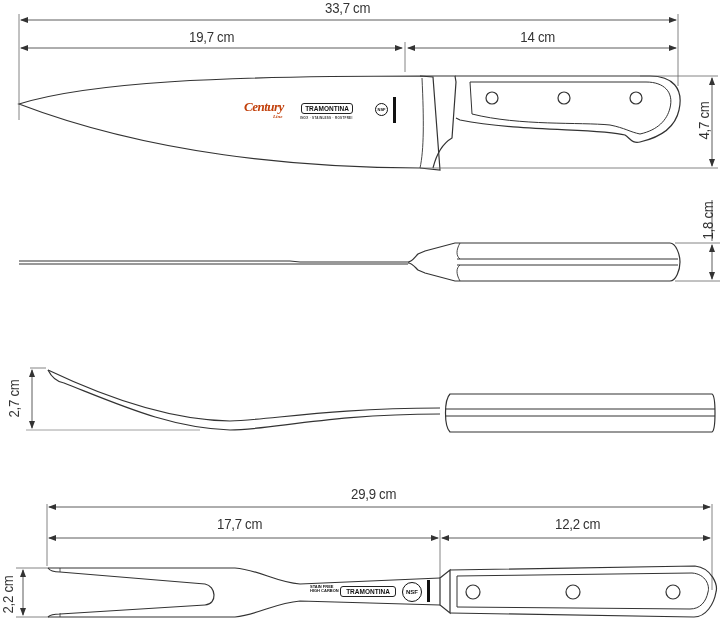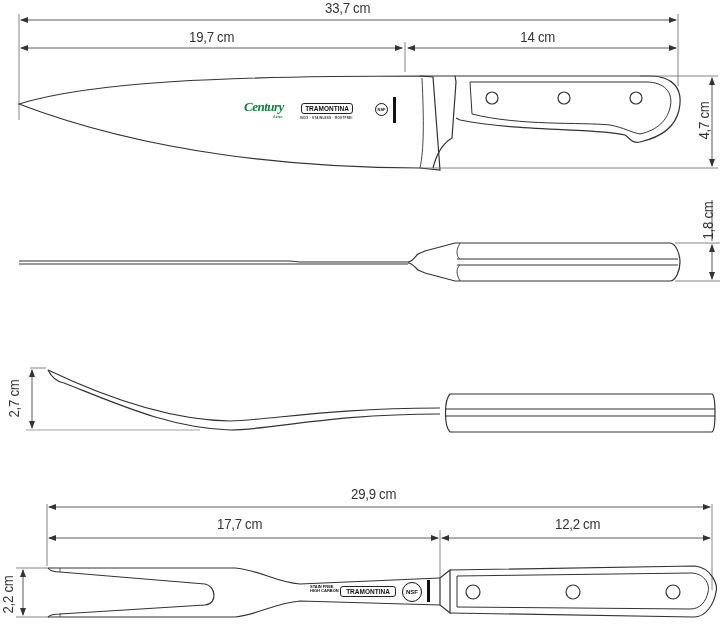--- a/index.html
+++ b/index.html
@@ -3,21 +3,21 @@
   <meta charset="utf-8">
   <style>
     html, body { margin: 0; padding: 0; background: #ffffff; }
     body { width: 720px; height: 626px; position: relative; overflow: hidden;
            font-family: "Liberation Sans", "DejaVu Sans", sans-serif; }
     svg.drawing { position: absolute; left: 0; top: 0; width: 720px; height: 626px; }
     .dim-label { position: absolute; font-family: "Liberation Sans", sans-serif;
                  font-size: 15px; color: #333333; white-space: nowrap; letter-spacing: -0.3px;
                  transform: scaleX(0.88); transform-origin: center; }
     .dim-label.vert { transform: rotate(-90deg) scaleX(0.88); transform-origin: center; }
-    .logo { position: absolute; font-family: "Liberation Serif", serif; white-space: nowrap; color: #15803d; }
+    .logo { position: absolute; font-family: "Liberation Serif", serif; white-space: nowrap; color: #c2410c; }
     .century { font-style: italic; font-weight: bold; font-size: 13px; letter-spacing: -0.5px; }
     .century-sub { font-style: italic; font-weight: bold; font-size: 5px; }
     .brand-box { position: absolute; border: 1.2px solid #222; border-radius: 3px;
                  font-family: "Liberation Sans", sans-serif; font-weight: bold; font-size: 6.5px;
                  color: #111; text-align: center; line-height: 9px; padding: 0 2px; }
     .brand-sub { position: absolute; font-family: "Liberation Sans", sans-serif; font-size: 3px;
                  color: #333; white-space: nowrap; letter-spacing: 0.3px; font-weight: bold; }
     .nsf { position: absolute; border-radius: 50%; border: 1.5px solid #111; background: #fff;
            font-family: "Liberation Sans", sans-serif; font-weight: bold; color: #111;
            text-align: center; }

